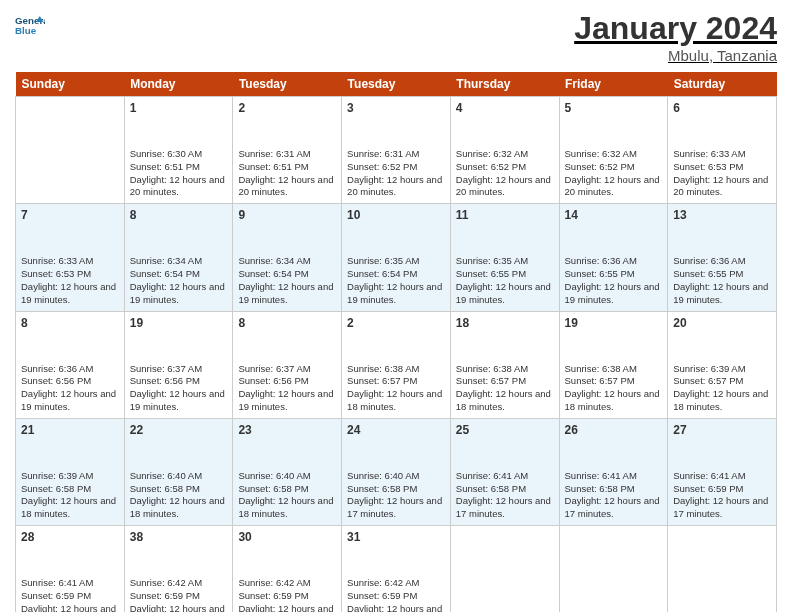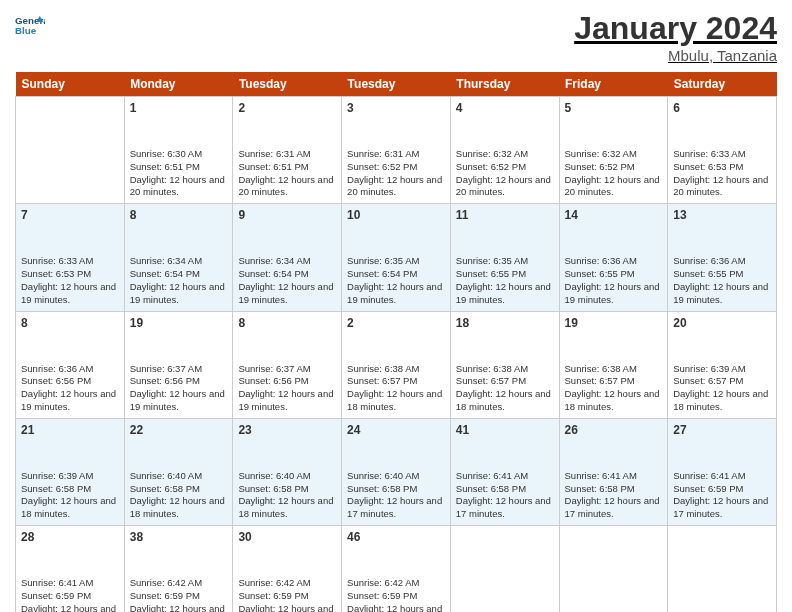--- a/index.html
+++ b/index.html
@@ -215,21 +215,21 @@
           </td>
           <td>
             <span class="day-number">23</span>
             <div class="day-info">Sunrise: 6:40 AM<br>Sunset: 6:58 PM<br>Daylight: 12 hours and 18 minutes.</div>
           </td>
           <td>
             <span class="day-number">24</span>
             <div class="day-info">Sunrise: 6:40 AM<br>Sunset: 6:58 PM<br>Daylight: 12 hours and 17 minutes.</div>
           </td>
           <td>
-            <span class="day-number">41</span>
+            <span class="day-number">25</span>
             <div class="day-info">Sunrise: 6:41 AM<br>Sunset: 6:58 PM<br>Daylight: 12 hours and 17 minutes.</div>
           </td>
           <td>
             <span class="day-number">26</span>
             <div class="day-info">Sunrise: 6:41 AM<br>Sunset: 6:58 PM<br>Daylight: 12 hours and 17 minutes.</div>
           </td>
           <td>
             <span class="day-number">27</span>
             <div class="day-info">Sunrise: 6:41 AM<br>Sunset: 6:59 PM<br>Daylight: 12 hours and 17 minutes.</div>
           </td>
@@ -241,21 +241,21 @@
           </td>
           <td>
             <span class="day-number">38</span>
             <div class="day-info">Sunrise: 6:42 AM<br>Sunset: 6:59 PM<br>Daylight: 12 hours and 17 minutes.</div>
           </td>
           <td>
             <span class="day-number">30</span>
             <div class="day-info">Sunrise: 6:42 AM<br>Sunset: 6:59 PM<br>Daylight: 12 hours and 16 minutes.</div>
           </td>
           <td>
-            <span class="day-number">46</span>
+            <span class="day-number">31</span>
             <div class="day-info">Sunrise: 6:42 AM<br>Sunset: 6:59 PM<br>Daylight: 12 hours and 16 minutes.</div>
           </td>
           <td class="empty-cell"></td>
           <td class="empty-cell"></td>
           <td class="empty-cell"></td>
         </tr>
       </tbody>
   </table>
 </div>
 

